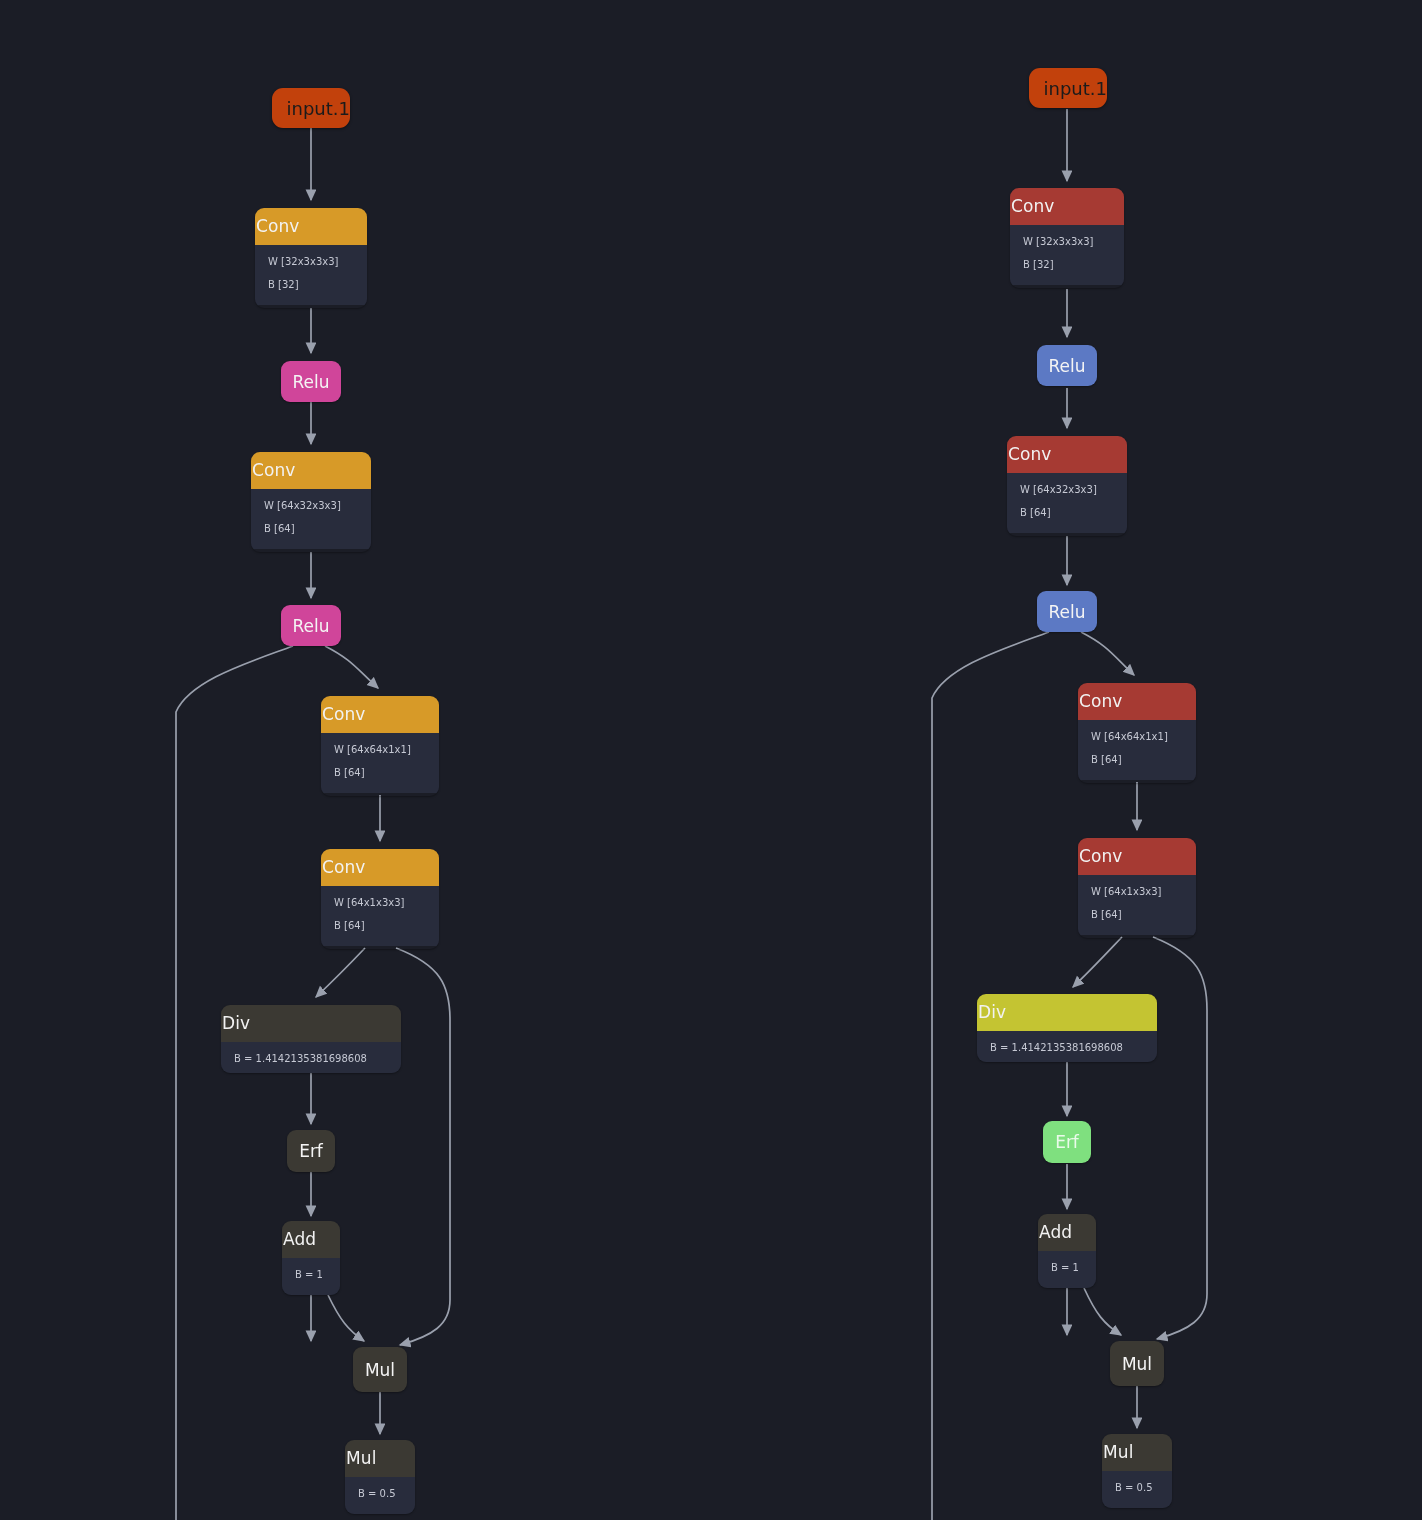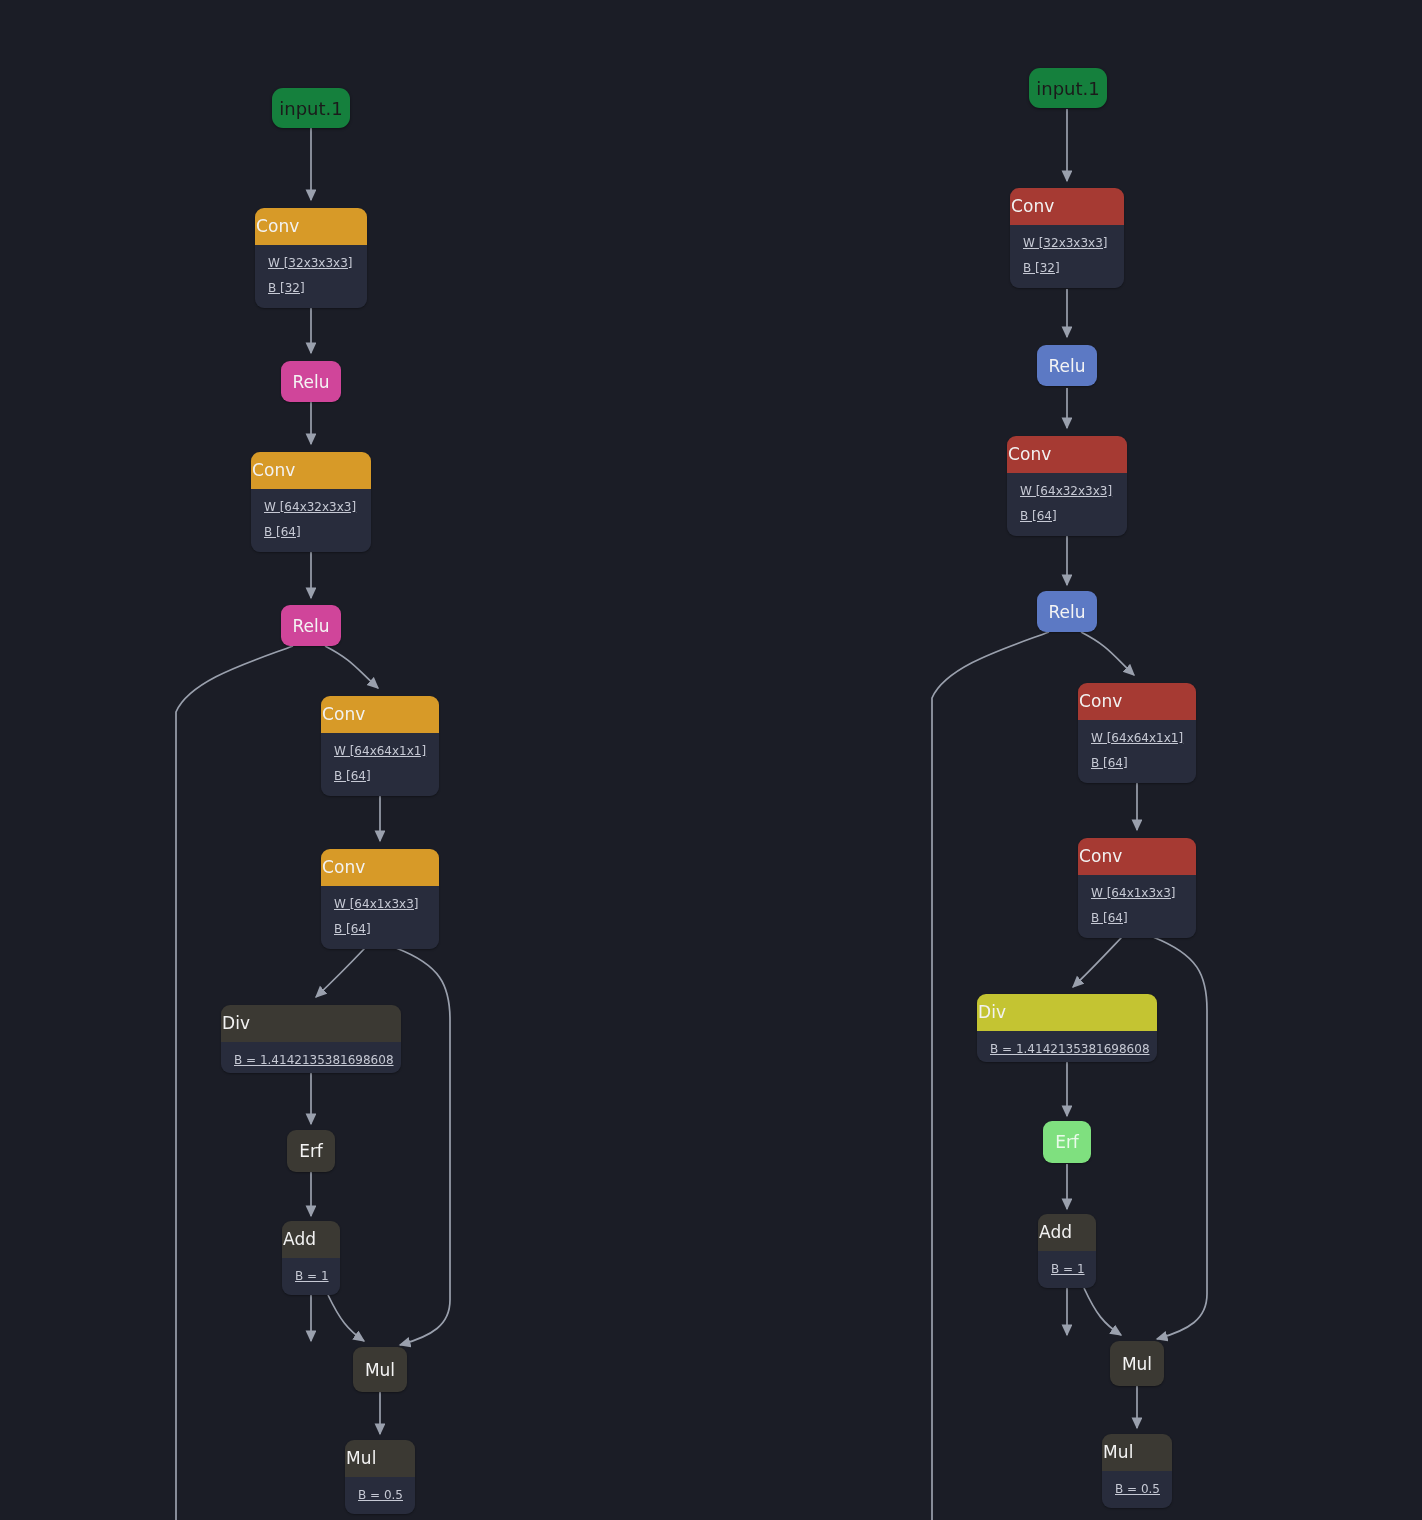--- a/index.html
+++ b/index.html
@@ -28,45 +28,44 @@
     padding:10px 12px 10px 1px;
     color:#f2f2f2;
     letter-spacing:.1px;
     white-space:nowrap;
   }
   .node .body{
     background:#282c3c;
     padding:6px 12px 8px 13px;
   }
   .node .attr{
-    font-size:12px;
+    font-size:10px;
     color:#c6c9d4;
     line-height:1;
     padding:6px 0 7px 0;
     white-space:nowrap;
-    text-decoration:underline;
   }
 
   
   .pill{
     position:absolute;
     border-radius:9px;
     display:flex;align-items:center;justify-content:center;
     font-size:17px;
     color:#f4f4f4;
     box-sizing:border-box;
     box-shadow:0 1px 2px rgba(0,0,0,.35);
   }
 
   
   .input-node{
     position:absolute;
-    background:#15803d;
+    background:#c2410c;
     border-radius:11px;
-    display:flex;align-items:center;justify-content:center;
+    display:flex;align-items:center;justify-content:flex-end;
     color:#1b1b1b;
     font-size:18px;
     box-sizing:border-box;
     box-shadow:0 1px 3px rgba(0,0,0,.45);
   }
 
   
   .h-conv-l{background:#d79a28;}
   .h-conv-r{background:#a63a33;}
   .h-gray  {background:#3b3933;}

